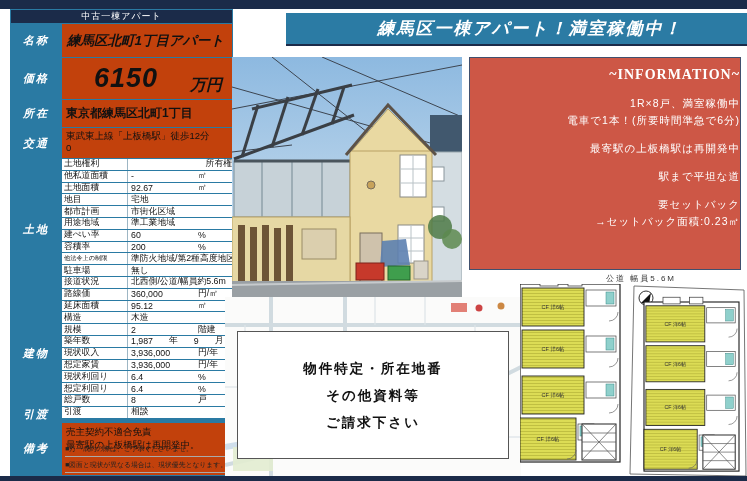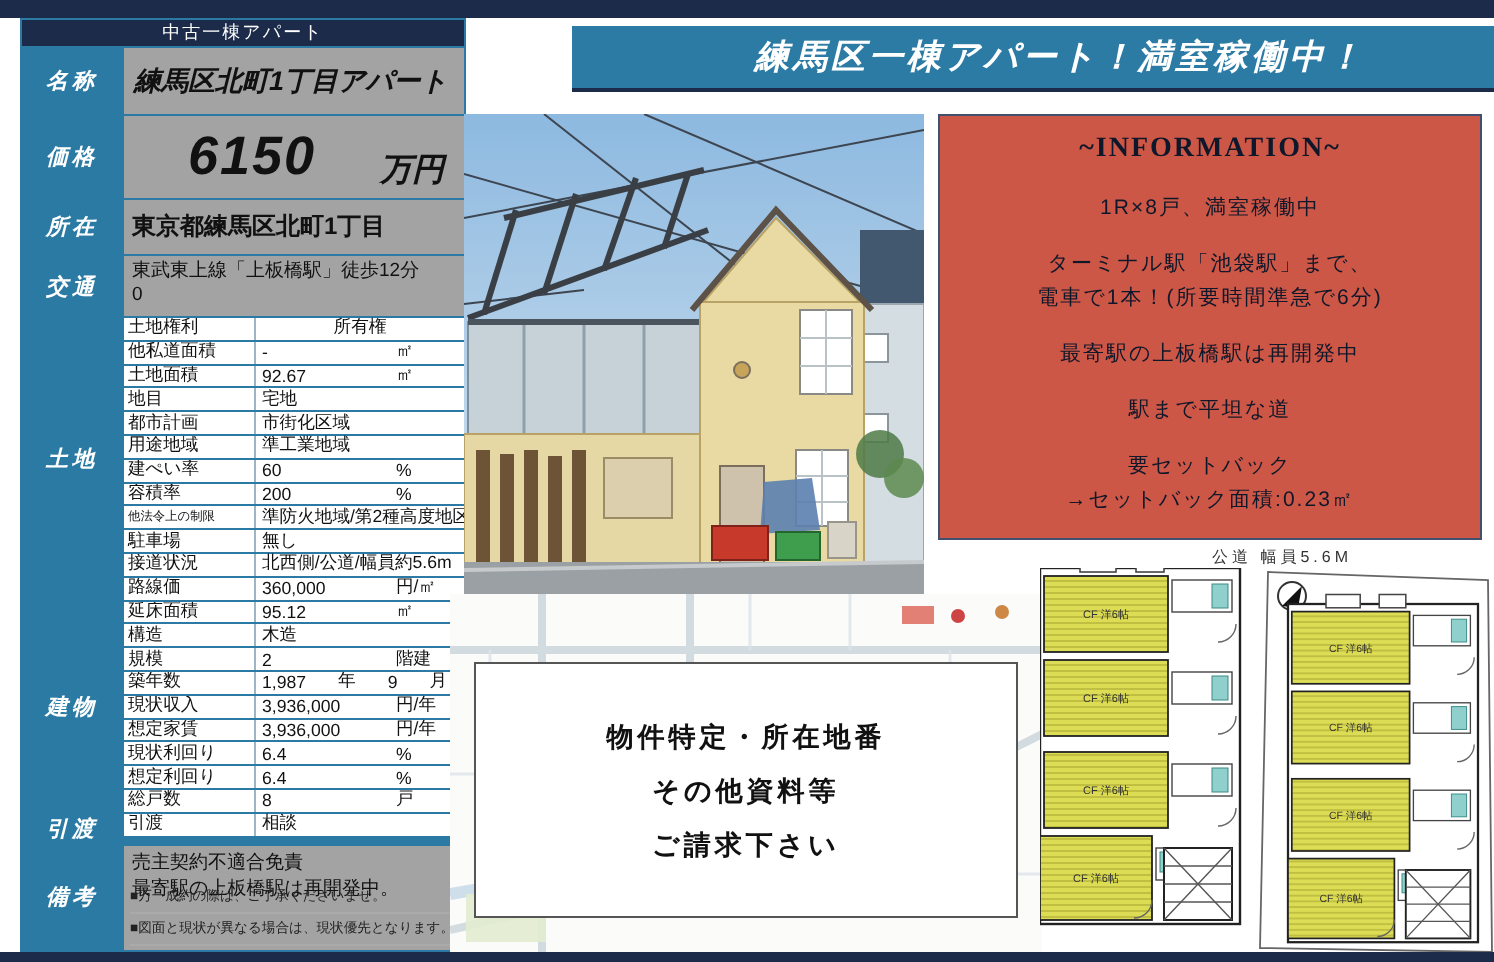--- a/index.html
+++ b/index.html
@@ -5,52 +5,52 @@
   html,body{margin:0;padding:0;background:#e9e9e9}
   .page{position:relative;width:747px;height:481px;background:#fff;font-family:"Liberation Sans",sans-serif;overflow:hidden;margin:0 auto;color:#111}
   .strip-top{position:absolute;left:0;top:0;width:747px;height:9px;background:#1b2b49}
   .strip-bottom{position:absolute;left:0;top:476px;width:747px;height:5px;background:#1b2b49}
 
   
   .left-block{position:absolute;left:10px;top:9px;width:223px;height:467px;background:#2a7aa3;box-sizing:border-box;padding:1px;display:flex;flex-direction:column;gap:1px}
   .doc-band{flex:0 0 13px;background:#1b2b49;color:#fff;font-size:9px;font-weight:normal;text-align:center;line-height:13px;letter-spacing:1px}
   .trow,.section{display:flex;gap:1px;min-width:0}
   .lbl{flex:0 0 50px;color:#fff;font-style:italic;font-weight:bold;display:flex;align-items:center;justify-content:center;font-size:11px;letter-spacing:2px}
-  .cell{flex:1;background:#a3a3a3;min-width:0;box-sizing:border-box}
+  .cell{flex:1;background:#c2410c;min-width:0;box-sizing:border-box}
   .name-row{flex:0 0 33px}
   .name-cell{display:flex;align-items:center;padding-left:5px;font-size:13.5px;font-weight:bold;font-style:italic}
   .price-cell{display:flex;align-items:center}
   .price-val{flex:1;text-align:center;font-size:27px;font-weight:bold;font-style:italic;letter-spacing:1px}
   .price-unit{font-size:16px;font-weight:bold;font-style:italic;align-self:flex-end;padding:0 10px 3px 0}
   .loc-row{flex:0 0 27px}
   .loc-cell{display:flex;align-items:center;padding-left:4px;font-size:12px;font-weight:bold}
   .access-row{flex:0 0 30px}
   .access-cell{padding:2px 0 0 4px;font-size:9.5px;line-height:12px}
   .rows{flex:1;display:flex;flex-direction:column;gap:1px;min-width:0}
   .drow{display:flex;background:#fff;flex:0 0 10.8px;height:10.8px;align-items:center;font-size:8.8px;min-width:0}
   .drow .k{flex:0 0 66px;align-self:stretch;display:flex;align-items:center;padding-left:2px;box-sizing:border-box;border-right:1px solid #9db6c4;overflow:hidden;white-space:nowrap}
   .k.ksmall{font-size:6.2px}
   .vwrap{flex:1;display:flex;align-items:center;min-width:0;padding-left:3px;overflow:hidden}
-  .vwrap.vcenter{justify-content:center;padding-left:0}
+  .vwrap.vcenter{justify-content:flex-end;padding-left:0}
   .vv{white-space:nowrap}
   .u{margin-left:auto;flex:0 0 34px;white-space:nowrap}
   .ysp{margin-left:16px}
   .section-remarks{flex:1 1 auto}
   .remarks-cell{position:relative;padding:2px 2px 0 4px;font-size:9.5px;line-height:13px}
   .fnotes{position:absolute;left:3px;right:3px;bottom:1px}
   .fn{font-size:6.8px;color:#222;border-bottom:1px solid #aaa;padding-bottom:1px;margin-bottom:1px;white-space:nowrap;overflow:hidden}
 
   
   .banner{position:absolute;left:286px;top:13px;width:488px;height:31px;background:#2b7ba4;color:#fff;display:flex;align-items:center;justify-content:center;font-size:17px;font-weight:bold;font-style:italic;letter-spacing:2px;border-bottom:2px solid #1b2b49}
 
   
   .photo{position:absolute;left:232px;top:57px;width:230px;height:243px}
 
   
-  .info{position:absolute;left:469px;top:57px;width:272px;height:213px;background:#cd5746;border:1px solid #40506e;box-sizing:border-box;text-align:center;color:#0f172a}
+  .info{position:absolute;left:469px;top:57px;width:272px;height:213px;background:#cd5746;border:1px solid #40506e;box-sizing:border-box;text-align:right;color:#ffffff}
   .info .title{font-family:"Liberation Serif",serif;font-weight:bold;font-size:14px;margin:9px 0 0;letter-spacing:1px}
   .info p{margin:0;font-size:10.5px;letter-spacing:1px}
   .mtA{margin-top:14px !important}
   .mtB{margin-top:3px !important}
 
   
   .map{position:absolute;left:225px;top:297px;width:296px;height:180px;background:#4d7c0f;overflow:hidden}
   .overlay{position:absolute;left:12px;top:34px;width:270px;height:126px;background:#fff;border:1px solid #555;display:flex;flex-direction:column;align-items:center;justify-content:center}
   .overlay div{font-size:13.5px;font-weight:bold;line-height:27px;letter-spacing:2px}
 
@@ -348,21 +348,20 @@
     <rect x="156" y="209" width="22" height="14" fill="#3f9e4d" stroke="#24662e"></rect>
     <rect x="182" y="204" width="14" height="18" fill="#d9d4c8" stroke="#9a958a"></rect>
 
     <circle cx="208" cy="170" r="12" fill="#4e7a46" opacity="0.85"></circle>
     <circle cx="220" cy="182" r="10" fill="#5d8a4f" opacity="0.85"></circle>
   </svg>
 
   <div class="info">
     <p class="title">~INFORMATION~</p>
     <p class="mtA">1R×8戸、満室稼働中</p>
-    <p class="mtA">ターミナル駅「池袋駅」まで、</p>
     <p class="mtB">電車で1本！(所要時間準急で6分)</p>
     <p class="mtA">最寄駅の上板橋駅は再開発中</p>
     <p class="mtA">駅まで平坦な道</p>
     <p class="mtA">要セットバック</p>
     <p class="mtB">→セットバック面積:0.23㎡</p>
   </div>
 
   <div class="map">
     <svg width="296" height="180" viewBox="0 0 296 180" xmlns="http://www.w3.org/2000/svg">
       <rect width="296" height="180" fill="#fbfbfa"></rect>

